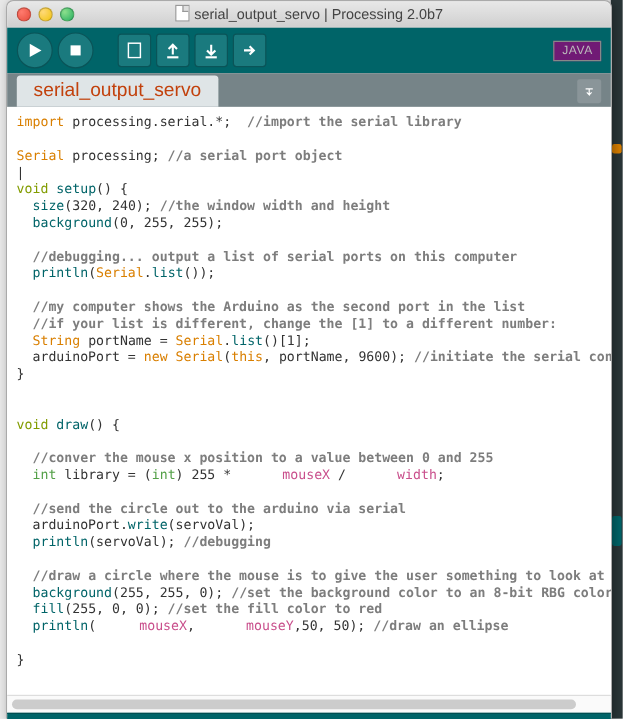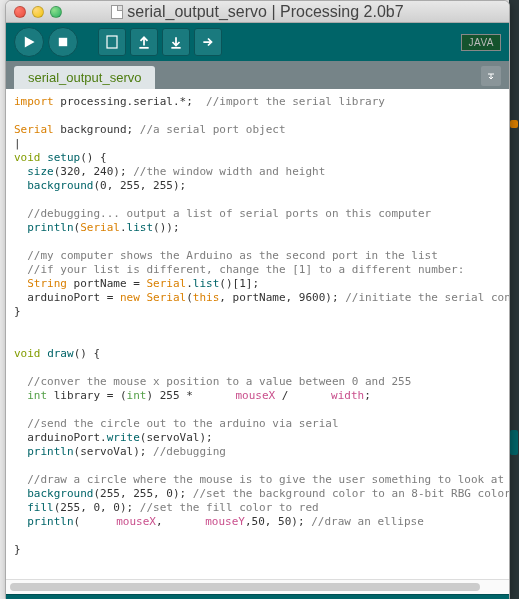--- a/index.html
+++ b/index.html
@@ -4,47 +4,47 @@
 <style>
 * { margin: 0; padding: 0; box-sizing: border-box; }
 body { font-family: -apple-system, "Lucida Grande", sans-serif; background: #e8e8e8; width: 519px; height: 599px; overflow: hidden; position: relative; }
 .window { width: 505px; height: 599px; background: #f0f0f0; border: 1px solid #aaa; border-radius: 6px 6px 0 0; box-shadow: 2px 2px 8px rgba(0,0,0,0.3); position: relative; margin-left: 5px; }
 .titlebar { height: 22px; background: linear-gradient(#e8e8e8, #d0d0d0); border-bottom: 1px solid #aaa; border-radius: 6px 6px 0 0; display: flex; align-items: center; padding: 0 8px; position: relative; }
 .traffic { display: flex; gap: 6px; }
 .dot { width: 12px; height: 12px; border-radius: 50%; border: 0.5px solid rgba(0,0,0,0.2); }
 .dot.red { background: radial-gradient(circle at 30% 30%, #ff7b6e, #e74c3c); }
 .dot.yellow { background: radial-gradient(circle at 30% 30%, #ffd97a, #f1c40f); }
 .dot.green { background: radial-gradient(circle at 30% 30%, #8de08d, #27ae60); }
-.title { position: absolute; left: 0; right: 0; text-align: center; font-size: 16px; color: #444; pointer-events: none; }
+.title { position: absolute; left: 0; right: 0; text-align: center; font-size: 12px; color: #444; pointer-events: none; }
 .title .doc-icon { display: inline-block; width: 12px; height: 14px; background: #fff; border: 1px solid #999; vertical-align: -2px; margin-right: 4px; position: relative; }
 .title .doc-icon::after { content: ""; position: absolute; top: 0; right: 0; width: 4px; height: 4px; background: #e0e0e0; border-left: 1px solid #999; border-bottom: 1px solid #999; }
 
 .toolbar { height: 38px; background: #006468; display: flex; align-items: center; padding: 0 8px; gap: 4px; }
 .tbtn { width: 28px; height: 28px; background: #1a7a7e; border: 1px solid #0a5458; border-radius: 3px; display: flex; align-items: center; justify-content: center; color: #eee; }
 .tbtn.round { border-radius: 50%; width: 30px; height: 30px; }
 .tbtn svg { width: 14px; height: 14px; }
 .spacer { flex: 1; }
-.java-badge { font-size: 10px; color: #bbb; border: 1px solid #888; padding: 2px 6px; background: #14532d; letter-spacing: 0.5px; }
+.java-badge { font-size: 10px; color: #bbb; border: 1px solid #888; padding: 2px 6px; background: #701a75; letter-spacing: 0.5px; }
 
 .tabbar { height: 28px; background: #768488; display: flex; align-items: flex-end; padding: 0 8px; }
-.tab { background: #dfe5e7; padding: 4px 14px 4px 14px; font-size: 13px; color: #4d7c0f; border-radius: 3px 3px 0 0; margin-top: 4px; }
+.tab { background: #dfe5e7; padding: 4px 14px 4px 14px; font-size: 16px; color: #c2410c; border-radius: 3px 3px 0 0; margin-top: 4px; }
 .tab-right { margin-left: auto; width: 20px; height: 20px; background: #8a9599; display: flex; align-items: center; justify-content: center; color: #fff; border-radius: 2px; margin-bottom: 3px;}
 .tab-right svg { width: 10px; height: 10px; }
 
 .editor { background: #fff; height: 490px; overflow: auto; padding: 6px 8px; font-family: Monaco, Menlo, monospace; font-size: 11px; line-height: 14px; color: #333; white-space: pre; }
 .kw-im { color: #d97f00; }
 .kw-ty { color: #d97f00; }
 .kw-vo { color: #829c00; }
 .kw-fn { color: #006468; }
 .kw-ke { color: #54a048; }
 .kw-nw { color: #d97f00; margin-top: 28px; }
 .kw-th { color: #d97f00; }
 .kw-st { color: #d97f00; }
 .kw-va { color: #c94f8c; padding-left: 36px; }
-.cm { color: #7d7d7d; }
+.cm { color: #7d7d7d; font-weight: bold; }
 
 .statusbar { height: 18px; background: #006468; border-top: 1px solid #004e51; }
 .bg-strip { position: absolute; right: 0; top: 0; width: 10px; height: 100%; background: #2a3638; z-index: -1; }
 .bg-strip .dot2 { position: absolute; right: 1px; width: 8px; height: 8px; background: #d97f00; border-radius: 2px; }
 .scroll-x { height: 15px; background: #fafafa; border-top: 1px solid #ddd; display:flex; align-items:center; }
 .scroll-x .thumb { margin-left: 4px; width: 470px; height: 8px; background: #ccc; border-radius: 4px; }
 </style>
 </head>
 <body>
 
@@ -108,21 +108,21 @@
     <div class="tab">serial_output_servo</div>
     <div class="tab-right">
       <svg viewBox="0 0 10 10">
           <path d="M2 3 L8 3 M5 3 L5 8 L3 6 M5 8 L7 6" stroke="#fff" stroke-width="1" fill="none"></path>
         </svg>
     </div>
   </div>
 
   <div class="editor"><span class="kw-im">import</span><span> processing.serial.*;  </span><span class="cm">//import the serial library</span>
 
-<span class="kw-ty">Serial</span><span> background; </span><span class="cm">//a serial port object</span>
+<span class="kw-ty">Serial</span><span> processing; </span><span class="cm">//a serial port object</span>
 |
 <span class="kw-vo">void</span><span> </span><span class="kw-fn">setup</span><span>() {</span>
 <span>  </span><span class="kw-fn">size</span><span>(320, 240); </span><span class="cm">//the window width and height</span>
 <span>  </span><span class="kw-fn">background</span><span>(0, 255, 255);</span>
 
 <span>  </span><span class="cm">//debugging... output a list of serial ports on this computer</span>
 <span>  </span><span class="kw-fn">println</span><span>(</span><span class="kw-ty">Serial</span><span>.</span><span class="kw-fn">list</span><span>());</span>
 
 <span>  </span><span class="cm">//my computer shows the Arduino as the second port in the list</span>
 <span>  </span><span class="cm">//if your list is different, change the [1] to a different number:</span>

